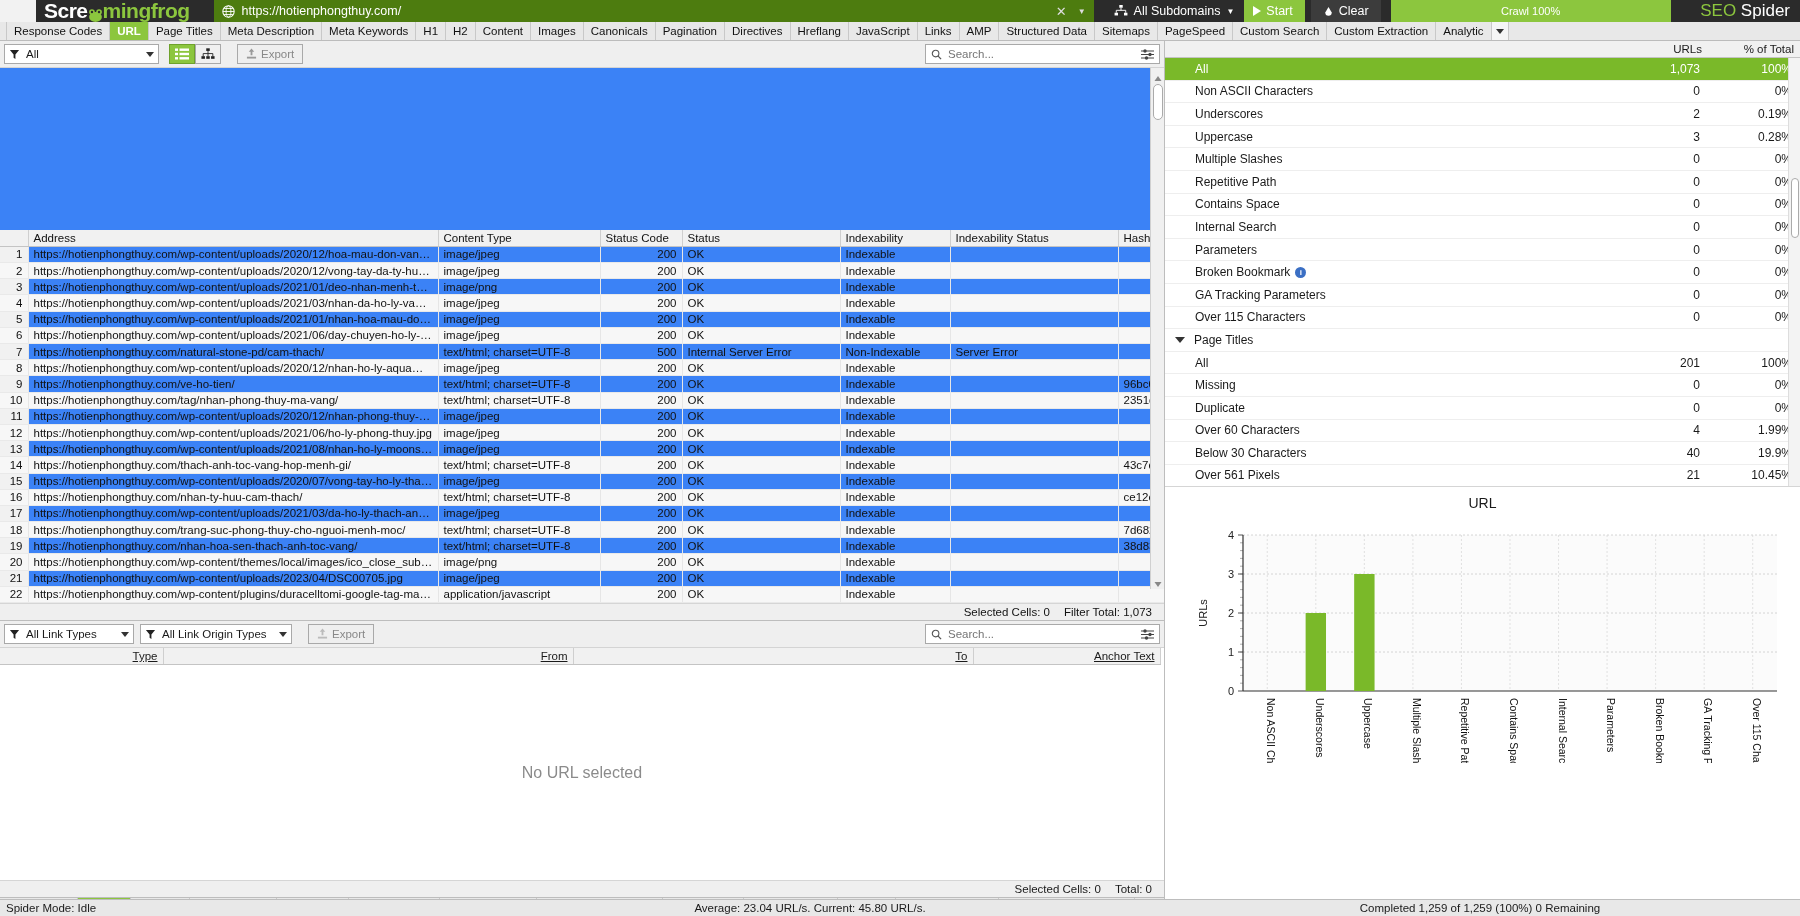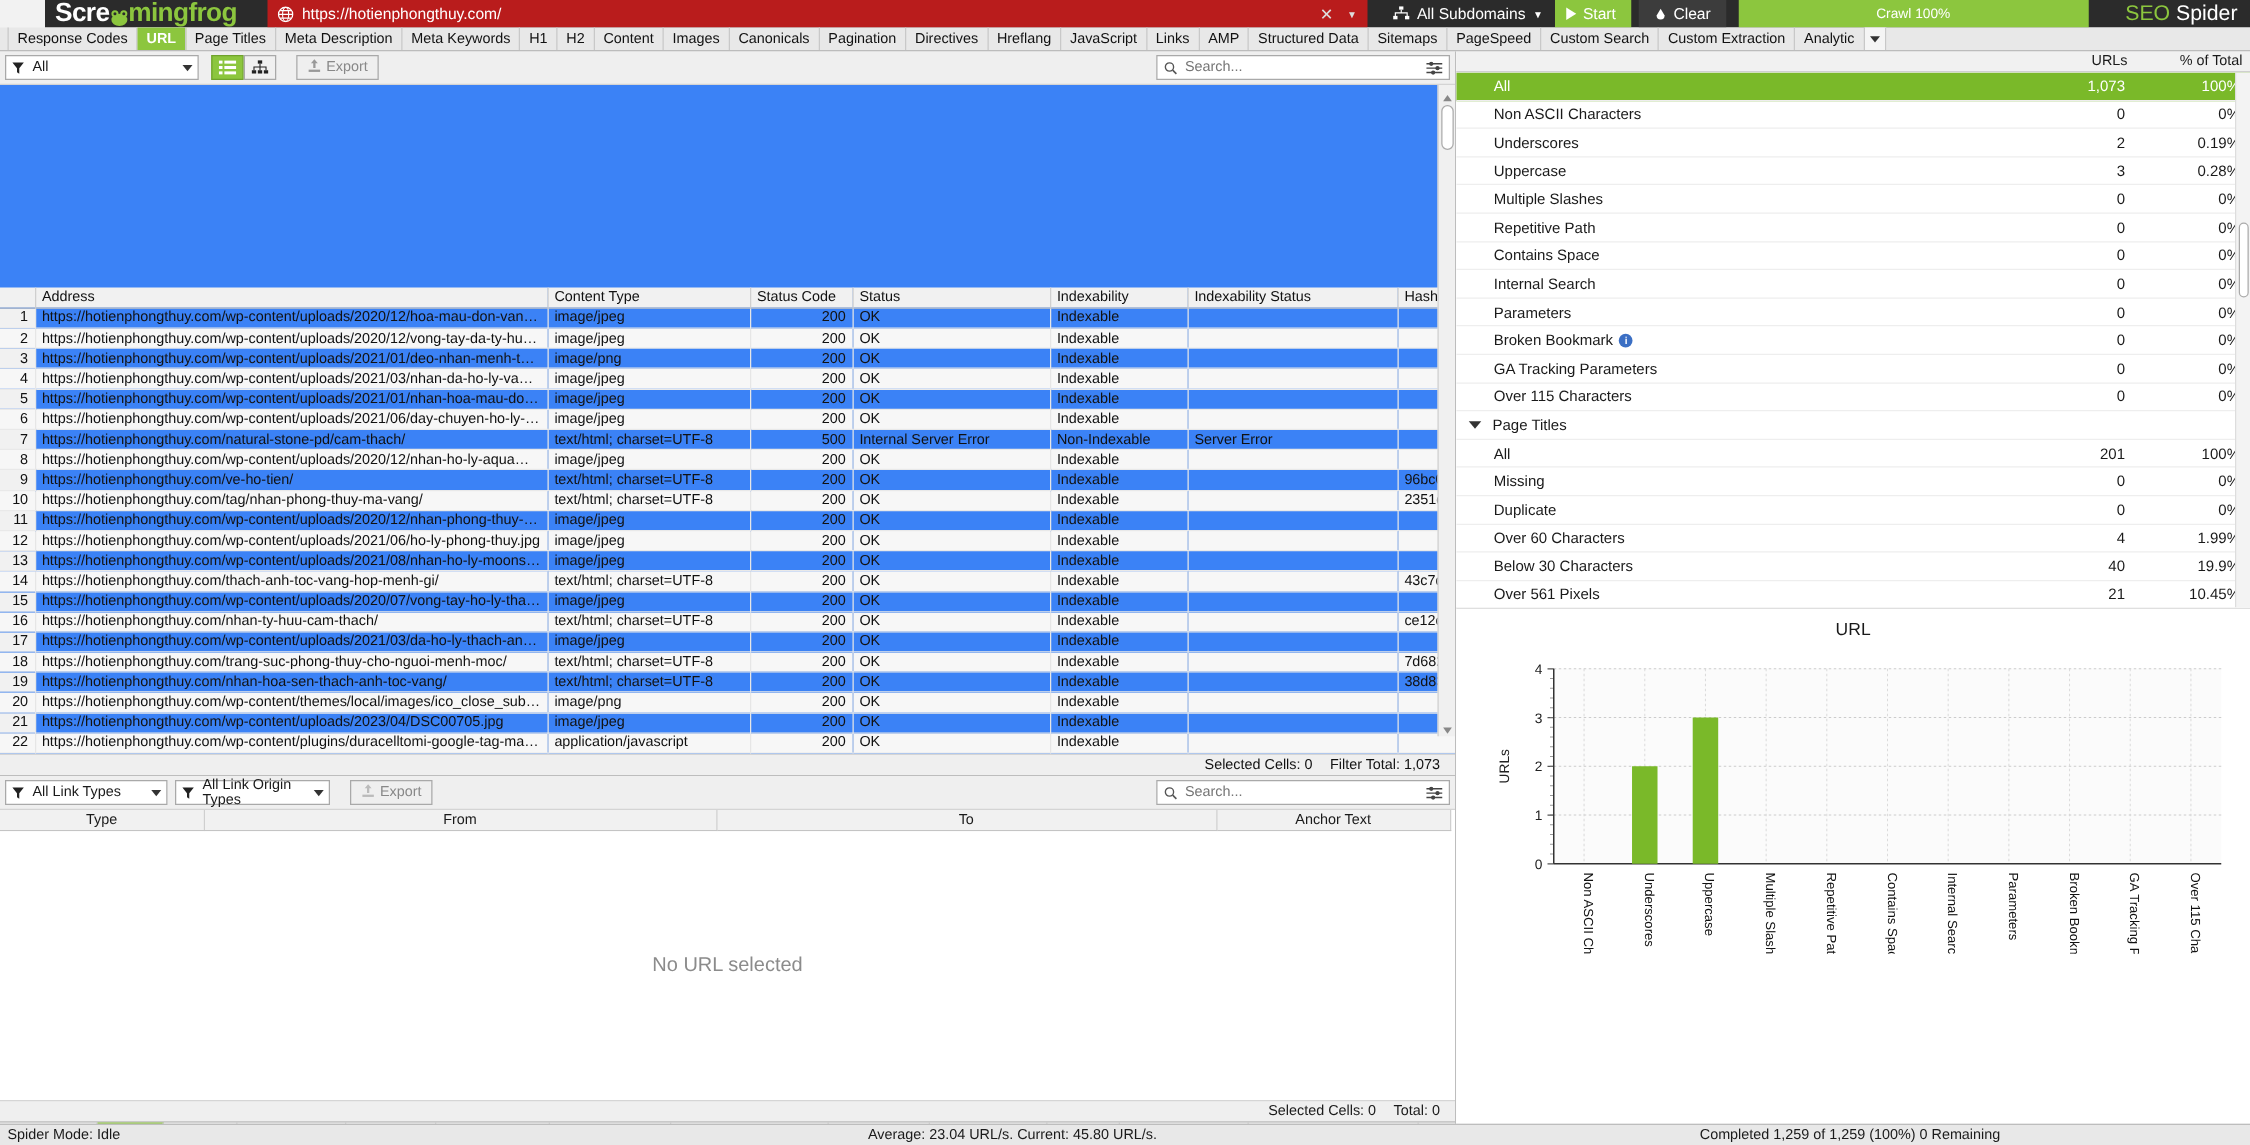--- a/index.html
+++ b/index.html
@@ -15,21 +15,21 @@
   .titlebar {
     height: 22px; background: #2b2b2b; display: flex; align-items: center;
     position: relative;
     margin-left: 36px;
   }
   .logo { display:flex; align-items:center; padding-left: 8px; font-size: 21px; font-weight: bold; letter-spacing:-0.5px; }
   .logo .w { color: #ffffff; }
   .logo .g { color: #8cc63e; }
   .logo .frogicon { display:inline-block; width: 17px; height: 17px; position: relative; top:2px; margin: 0 -1px; }
   .urlbar {
-    margin-left: 24px; width: 880px; height: 22px; background: #b91c1c;
+    margin-left: 24px; width: 880px; height: 22px; background: #4d7c0f;
     display:flex; align-items:center; gap:7px; padding: 0 8px; color:#fff; font-size:12.5px;
   }
   .urlbar .globe { width:13px; height:13px; flex:0 0 auto; }
   .urlbar .u { flex:1; white-space:nowrap; overflow:hidden; }
   .urlbar .x { font-size:13px; color:#ddd; cursor:pointer; padding:0 4px; }
   .urlbar .cv { font-size:8px; color:#ddd; }
   .subdomains { margin-left: 10px; display:flex; align-items:center; gap:6px; color:#fff; font-size:12.5px; padding: 0 10px; height:22px; }
   .subdomains .ic { width:14px;height:12px; }
   .subdomains .cv { font-size:8px; }
   .btn-start {
@@ -117,24 +117,24 @@
   .hscroll .thumb { position:absolute; left:16px; top:2px; height:8px; width:630px; background:#fff; border:1px solid #aaa; border-radius:4px;}
   .hscroll .lt{position:absolute;left:3px;top:3px;} .hscroll .rt{position:absolute;right:18px;top:3px;}
 
   .statusline { height:17px; background:#efefef; border-top:1px solid #d5d5d5; display:flex; align-items:center;
     justify-content:flex-end; gap:14px; padding-right:12px; font-size:11.5px; color:#111;}
 
   
   .bottom-pane { height: 296px; display:flex; flex-direction:column; border-top:1px solid #bdbdbd; background:#fff;}
   .bfilterbar { height:27px; background:#efefef; display:flex; align-items:center; padding:2px 4px; gap:6px; border-bottom:1px solid #d4d4d4;}
   .bselect { width:130px; }
-  .bselect2 { width:124px; }
+  .bselect2 { width:152px; }
   table.bgrid { border-collapse:collapse; table-layout:fixed; width:1160px; font-size:11.5px;}
   table.bgrid th { background:#f1f1f1; border-right:1px solid #cfcfcf; border-bottom:1px solid #c4c4c4;
-     font-weight:normal; text-align:center; padding:2px 5px; height:16px; }
+     font-weight:normal; text-align:right; padding:2px 5px; height:16px;text-decoration:underline; }
   .bcol1{width:163px}.bcol2{width:410px}.bcol3{width:400px}.bcol4{width:187px}
   .nosel { flex:1; display:flex; align-items:center; justify-content:center; color:#8b8b8b; font-size:16px; background:#fff;}
   .bstatus { height:17px; background:#efefef; border-top:1px solid #d5d5d5; display:flex; align-items:center;
      justify-content:flex-end; gap:14px; padding-right:12px; font-size:11.5px;}
 
   
   .bottomtabs { height:19px; background:#e8e8e8; border-top:1px solid #bdbdbd; display:flex; align-items:stretch; font-size:11.5px; }
   .btab { padding:0 8px; display:flex;align-items:center; border-right:1px solid #c8c8c8; white-space:nowrap;}
   .btab.active { background:#8cc63e; color:#fff; font-weight:bold;}
   .btab-overflow { margin-left:auto; width:22px; display:flex;align-items:center;justify-content:center; border-left:1px solid #c8c8c8;}

